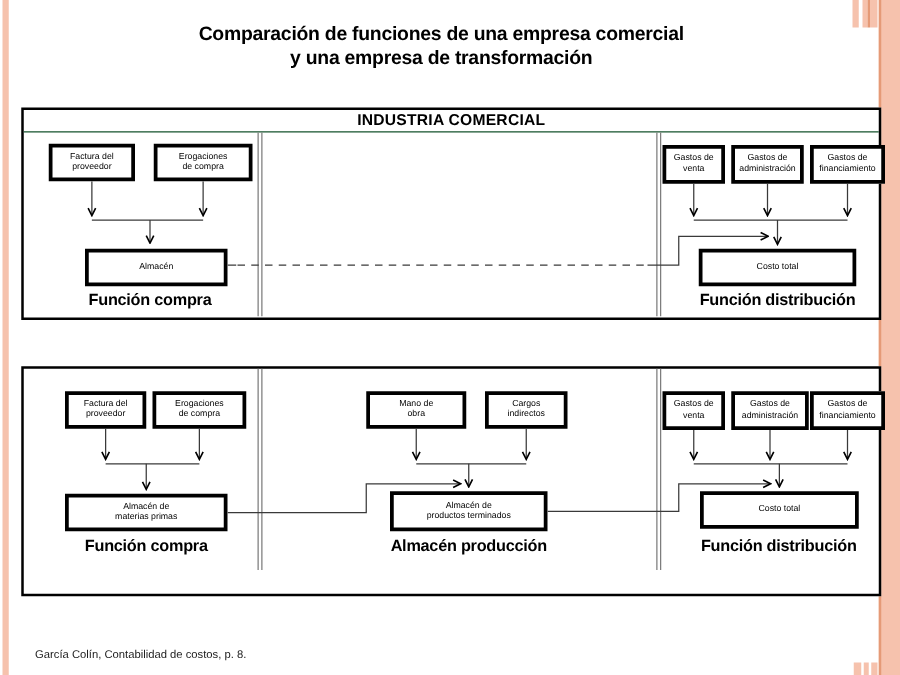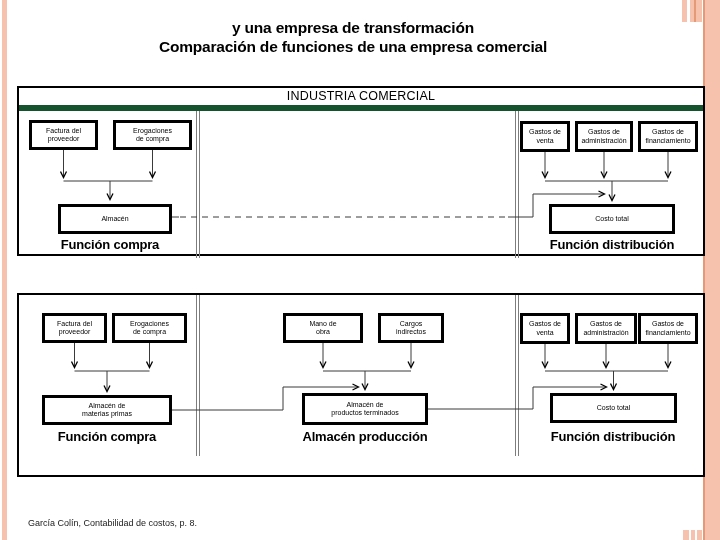--- a/index.html
+++ b/index.html
@@ -25,24 +25,24 @@
     position:absolute; top:18px; left:0; width:706px; text-align:center;
     font-weight:bold; font-size:15.5px; line-height:19px; letter-spacing:-0.2px;
   }
 
   
   .panel {
     position:absolute; left:17px; width:688px; border:2px solid #000;
     background:#fff; box-sizing:border-box;
   }
   .panel-header {
-    height:17px; line-height:17px; text-align:center; font-weight:normal;
-    font-size:12.5px; border-bottom:6px solid #14532d; letter-spacing:0.2px;
-  }
-  .panel-body { position:relative; width:684px; }
+    height:17px; line-height:17px; text-align:center; font-weight:bold;
+    font-size:12.5px; border-bottom:1px solid #14532d; letter-spacing:0.2px;
+  }
+  .panel-body { position:relative; width:684px;margin-left:10px; }
   .vdiv {
     position:absolute; top:0; bottom:0; width:4px; box-sizing:border-box;
     border-left:1px solid #7d7d7d; border-right:1px solid #7d7d7d;
   }
   .wires { position:absolute; left:0; top:0; }
 
   
   .fbox {
     position:absolute; box-sizing:border-box; border:3px solid #000; background:#fff;
     display:flex; flex-direction:column; align-items:center; justify-content:center;
@@ -68,22 +68,22 @@
   <div class="accent band-right"></div>
   <div class="accent tr1"></div>
   <div class="accent tr2"></div>
   <div class="accent dark tr3"></div>
   <div class="accent tr4"></div>
   <div class="accent br1"></div>
   <div class="accent br2"></div>
   <div class="accent br3"></div>
 
   <header class="title">
+    <div>Comparación de funciones de una empresa comercial</div>
     <div>y una empresa de transformación</div>
-    <div>Comparación de funciones de una empresa comercial</div>
   </header>
 
   <section class="panel" style="top:86px;height:170px;">
     <div class="panel-header">INDUSTRIA COMERCIAL</div>
     <div class="panel-body" style="height:147px;">
       <div class="vdiv" style="left:177px;"></div>
       <div class="vdiv" style="left:496px;"></div>
 
       <svg class="wires" width="684" height="147" viewBox="0 0 684 147">
         <defs>

